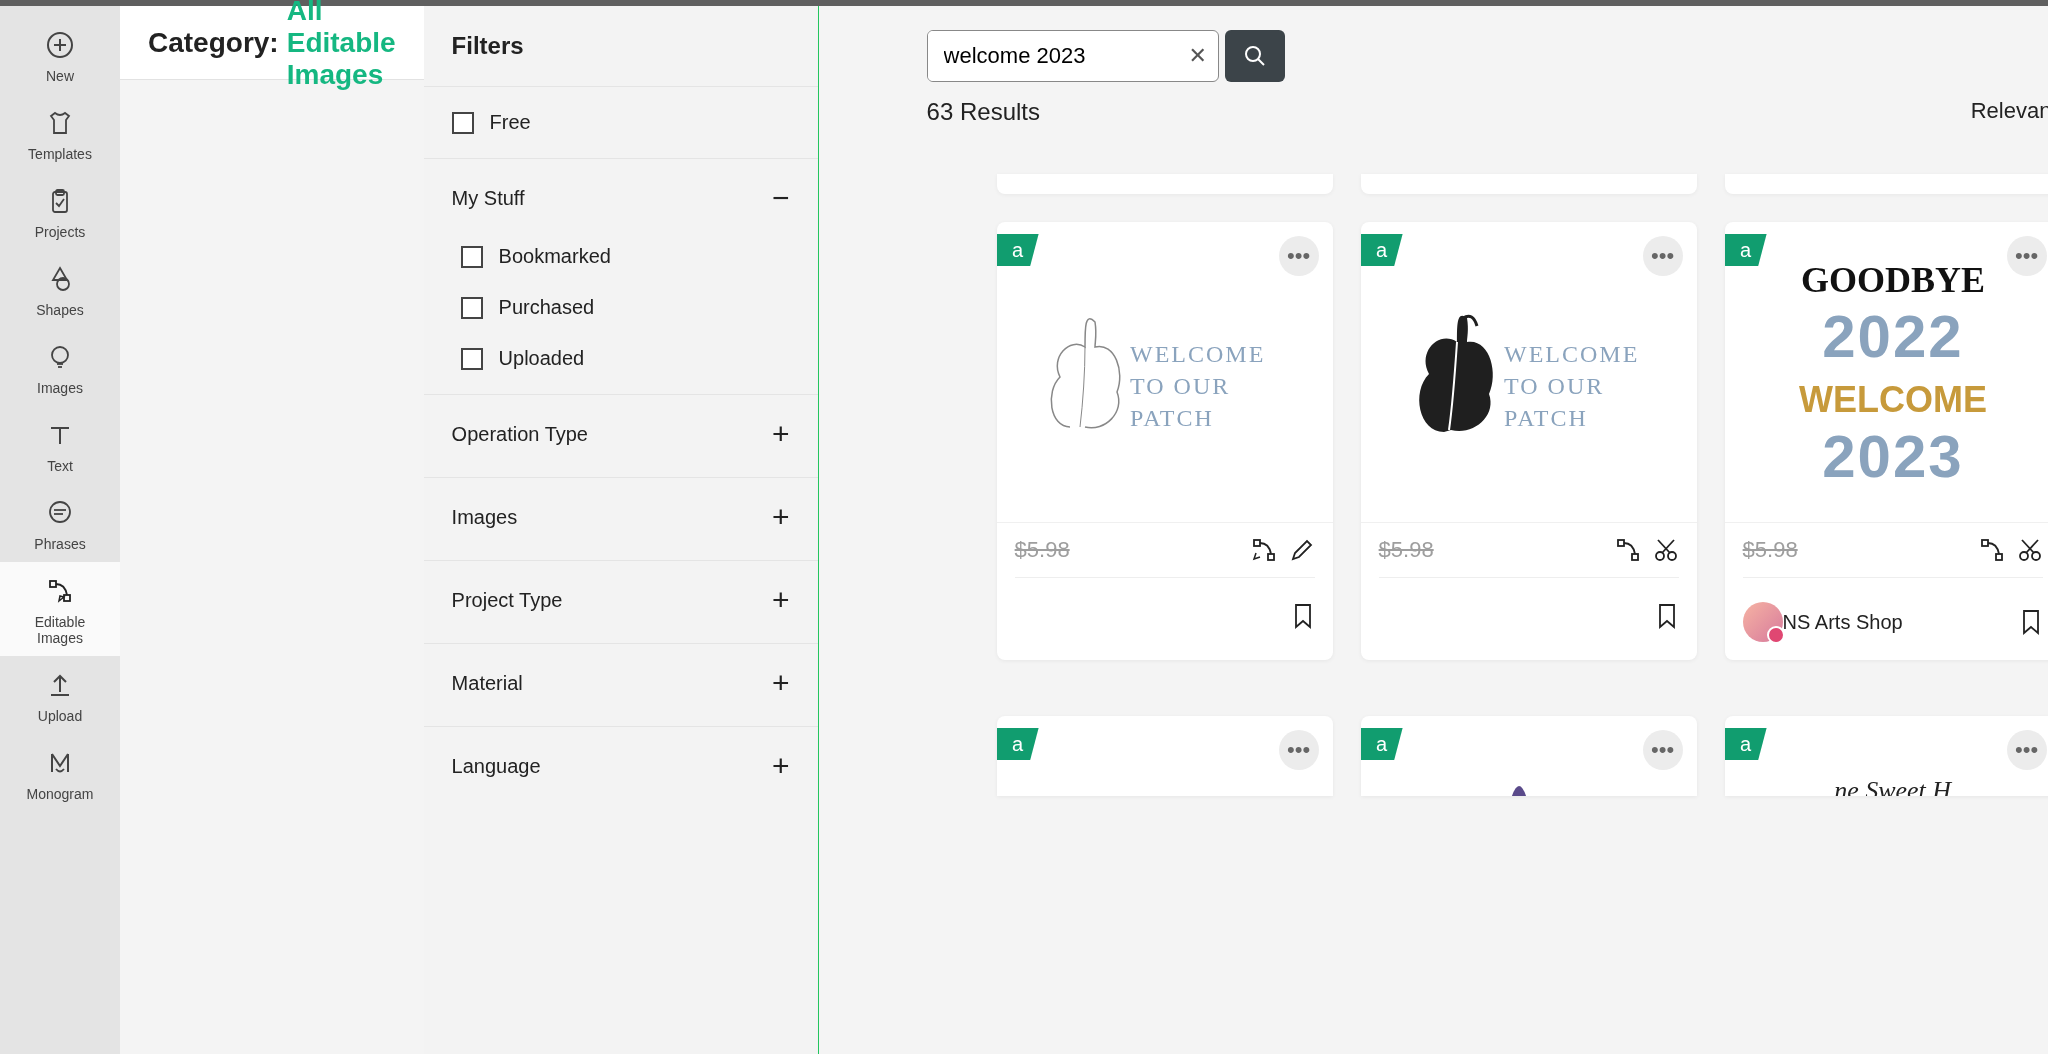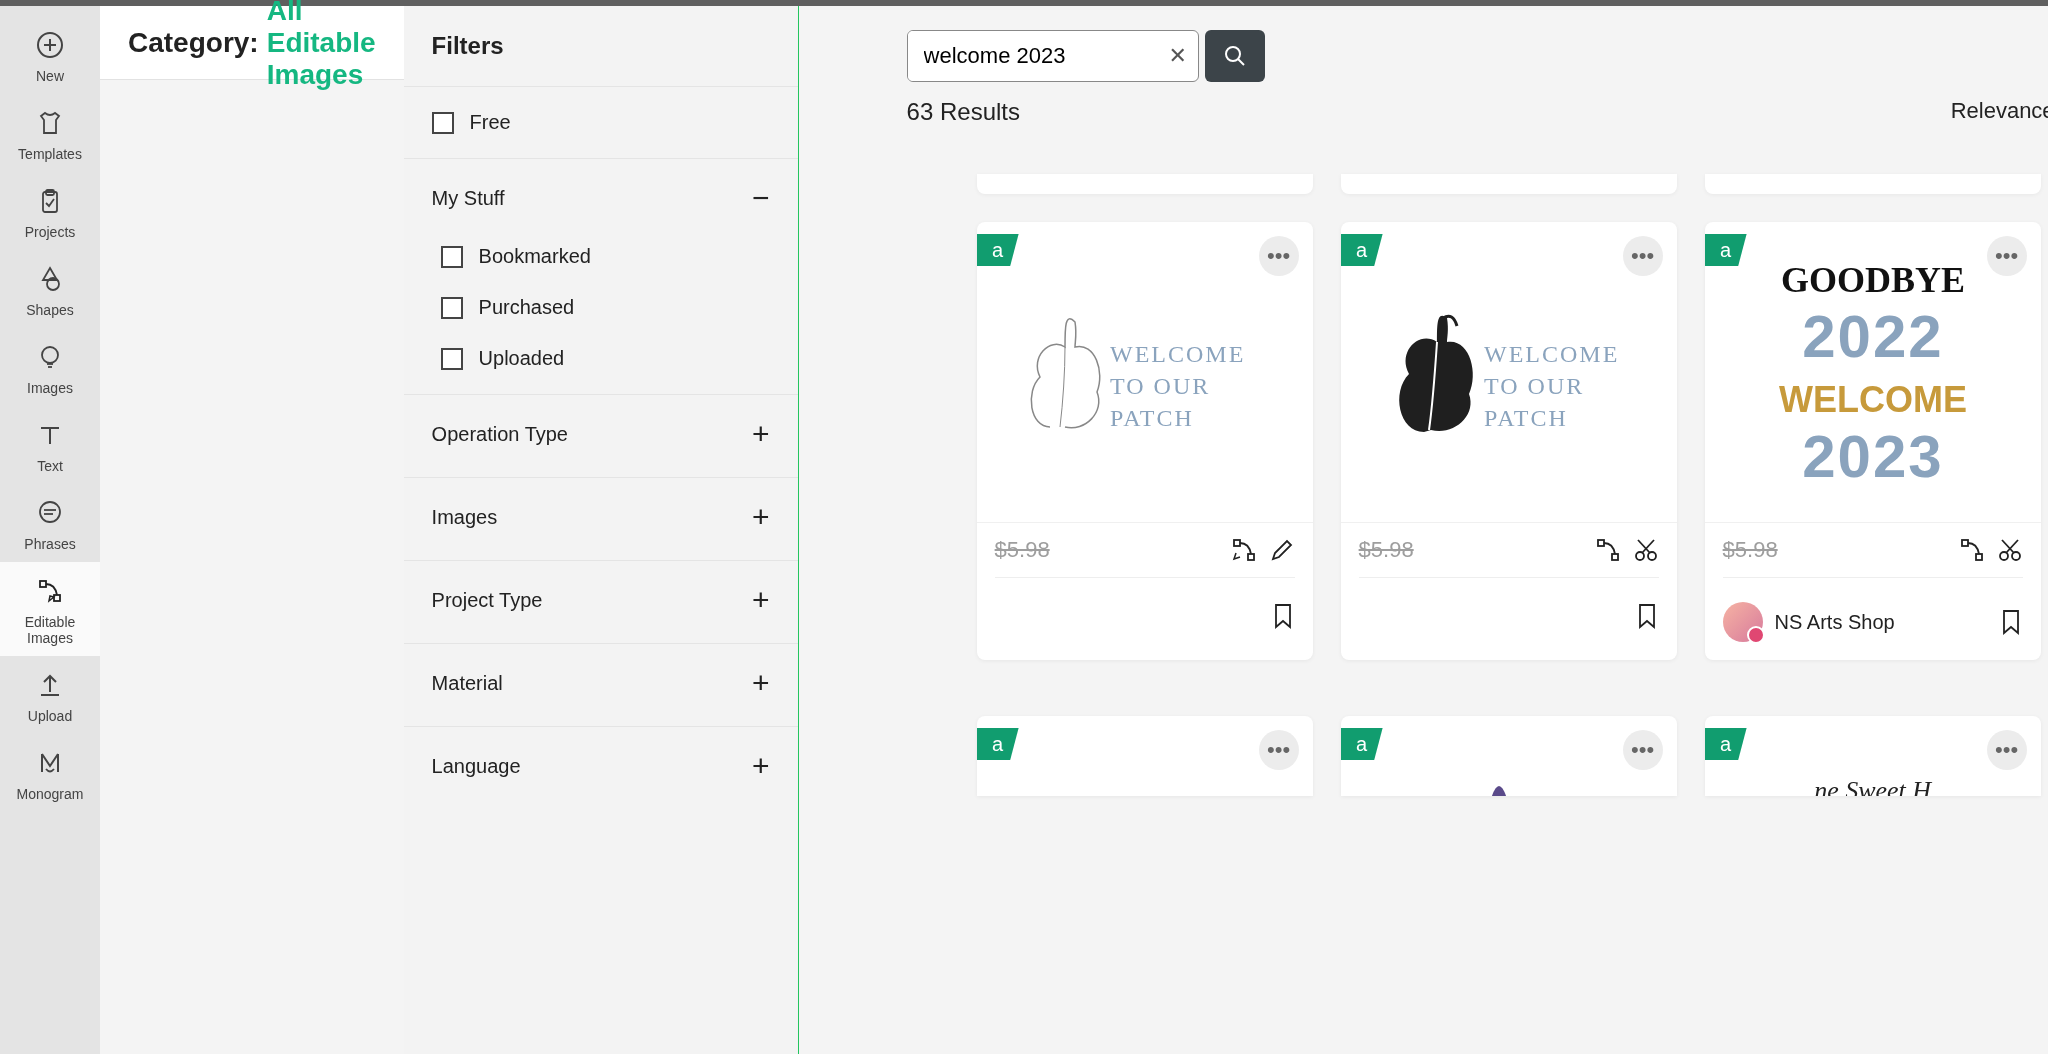--- a/index.html
+++ b/index.html
@@ -7,21 +7,21 @@
 
 .root { display: flex; flex-direction: column; width: 100%; height: 100%; }
 
 
 .topbar { height: 6px; background: #5f5f5f;}
 
 
 .main { flex: 1; display: flex; min-height: 0; }
 
 
-.rail { width: 100px; background: #e4e4e4; display: flex; flex-direction: column; align-items: center; padding-top: 10px; }
+.rail { width: 120px; background: #e4e4e4; display: flex; flex-direction: column; align-items: center; padding-top: 10px; }
 .rail-item { display: flex; flex-direction: column; align-items: center; justify-content: center; width: 100%; padding: 12px 0 10px; cursor: pointer; }
 .rail-item.active { background: #fafafa; }
 .rail-icon { width: 34px; height: 34px; display: flex; align-items: center; justify-content: center; color: #444; }
 .rail-label { font-size: 14px; color: #444; margin-top: 6px; }
 
 
 .content { flex: 1; display: flex; flex-direction: row; min-width: 0; }
 
 
 .cat-header { height: 74px; border-bottom: 1px solid #e2e2e2; display: flex; align-items: center; padding: 0 28px; background: #fff; }
@@ -57,21 +57,21 @@
 .card { width: 336px; background: #fff; border-radius: 8px; box-shadow: 0 1px 4px rgba(0,0,0,0.06); position: relative; overflow: hidden;}
 .card-badge { position: absolute; top: 12px; left: 0; width: 42px; height: 32px; background: #119d6f; clip-path: polygon(0 0, 100% 0, 80% 100%, 0 100%); display: flex; align-items: center; justify-content: center; color: #fff; font-size: 20px;}
 .card-more { position: absolute; top: 14px; right: 14px; width: 40px; height: 40px; border-radius: 50%; background: #ececec; display: flex; align-items: center; justify-content: center; color: #666; font-size: 22px; cursor: pointer;}
 .card-image { height: 300px; display: flex; align-items: center; justify-content: center; padding: 20px;}
 .card-footer { padding: 14px 18px 10px; border-top: 1px solid #f0f0f0;}
 .price-row { display: flex; justify-content: space-between; align-items: center; }
 .price { color: #9e9e9e; font-size: 22px; text-decoration: line-through; }
 .action-icons { display: flex; gap: 12px; color: #222;}
 .divider-line { height: 1px; background: #eee; margin: 14px 0 0;}
 .author-row { display: flex; justify-content: space-between; align-items: center; padding: 14px 18px 18px;}
-.author-left { display: flex; align-items: center; gap: 12px;}
+.author-left { display: flex; align-items: center; }
 .avatar { width: 40px; height: 40px; border-radius: 50%; background: linear-gradient(135deg,#f6b3a3,#d77a9c); position: relative;}
 .avatar::after { content:''; position:absolute; right:-2px; bottom:-2px; width:14px; height:14px; background:#e04772; border:2px solid #fff; border-radius:50%;}
 .author-name { font-size: 20px; color: #222;}
 .bookmark-icon { cursor: pointer; }
 
 .row2 { display: flex; gap: 28px; margin-top: 28px;}
 .card-partial { width: 336px; height: 80px; background: #fff; border-radius: 8px 8px 0 0; box-shadow: 0 1px 4px rgba(0,0,0,0.06); position: relative; overflow: hidden;}
 
 
 .patch-text { font-family: Georgia, serif; font-size: 24px; letter-spacing: 2px;}

